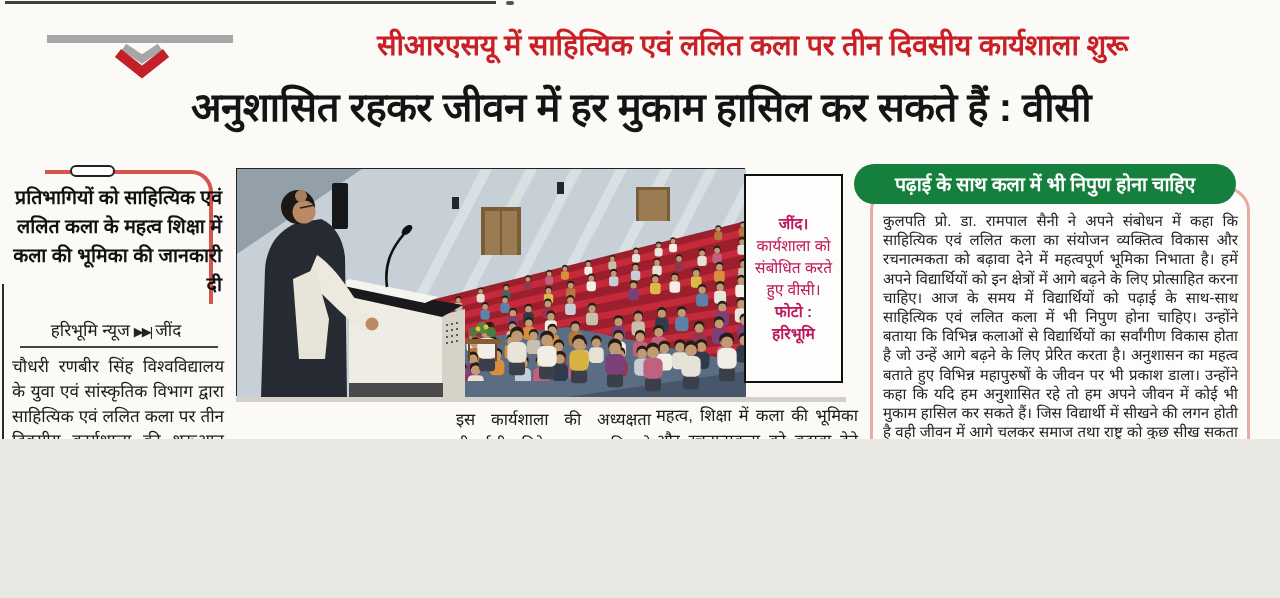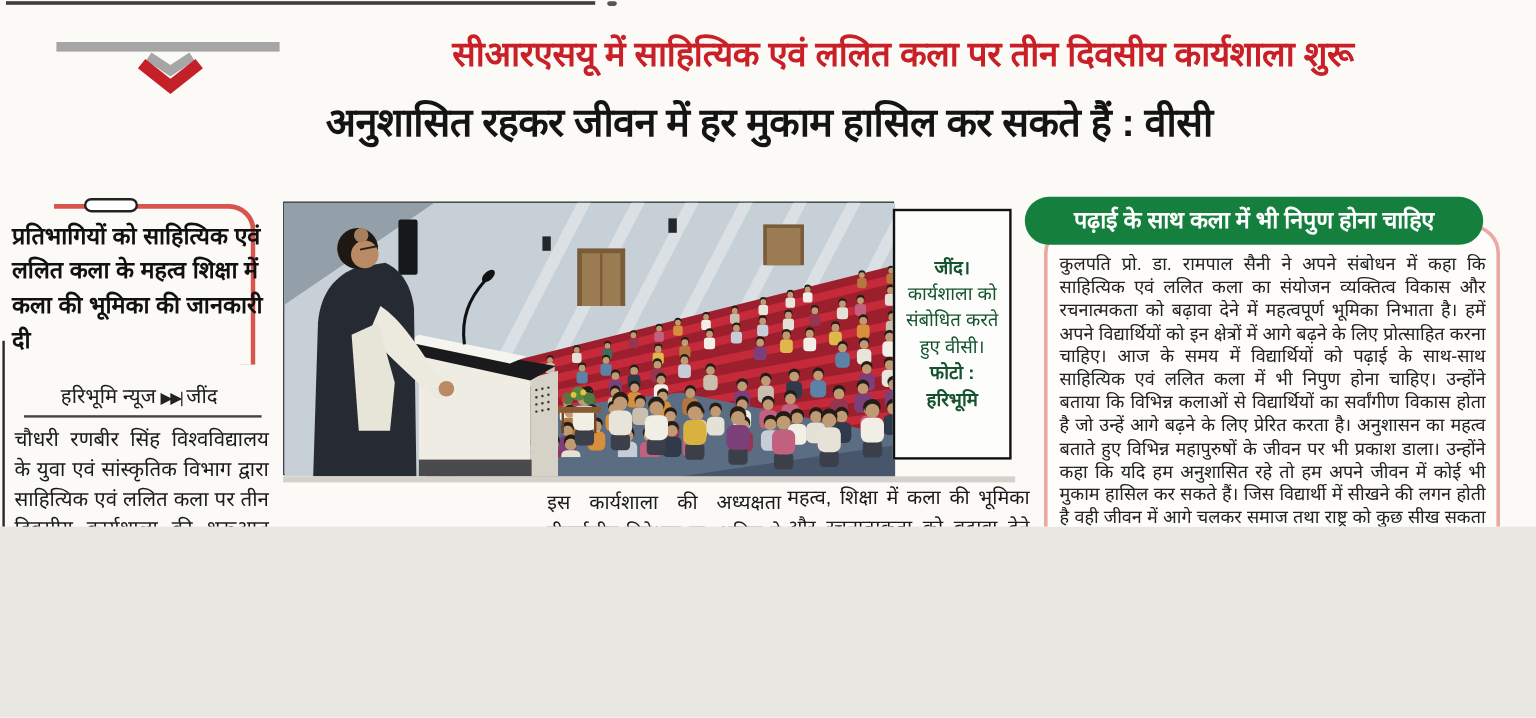--- a/index.html
+++ b/index.html
@@ -10,44 +10,44 @@
     overflow:hidden;margin:0 auto;
   }
   .abs{position:absolute;}
   
   .top-rule{left:5px;top:1px;width:491px;height:3px;background:#3f3f3f;}
   .top-dot{left:506px;top:1px;width:8px;height:4px;background:#555;border-radius:2px;}
   
   .kicker{left:250px;top:24px;width:1005px;text-align:center;
     font-size:29px;font-weight:800;color:#c91f26;letter-spacing:-.3px;white-space:nowrap;}
   .headline{left:18px;top:78px;width:1246px;text-align:center;
-    font-size:33px;font-weight:800;color:#141414;letter-spacing:-.5px;white-space:nowrap;}
+    font-size:40px;font-weight:800;color:#141414;letter-spacing:-.5px;white-space:nowrap;}
   
   .deco-arrow{left:42px;top:30px;}
   
   .sb-curve{left:45px;top:170px;width:168px;height:134px;
     border-top:4px solid #d8554f;border-right:4px solid #d8554f;border-top-right-radius:22px;}
   .sb-capsule{left:70px;top:165px;width:45px;height:12px;background:#fff;
     border:2px solid #222;border-radius:7px;z-index:3;}
-  .sb-subhead{left:10px;top:183px;width:212px;text-align:left;
+  .sb-subhead{left:10px;top:183px;width:212px;text-align:right;
     font-size:19.5px;line-height:29px;font-weight:800;color:#111;}
   .sb-byline{left:10px;top:318px;width:212px;text-align:center;font-size:17px;font-weight:400;}
   .sb-byline .icn{font-size:13px;letter-spacing:-2px;color:#222;padding:0 4px;}
   .sb-rule{left:20px;top:346px;width:198px;height:1.5px;background:#444;}
   .sb-body{left:12px;top:355px;width:212px;font-size:17px;line-height:24.8px;
     text-align:justify;color:#1a1a1a;}
   .left-vrule{left:2px;top:284px;width:2px;height:202px;background:#2a2a2a;}
   
   .photo{left:236px;top:168px;width:509px;height:228px;border:1.5px solid #222;background:#c6d0d6;}
   .photo svg{display:block;}
   .photo-shadow{left:236px;top:397px;width:610px;height:5px;background:#d4d1cb;}
   
   .caption{left:744px;top:174px;width:99px;height:209px;border:2px solid #111;background:#fdfdfb;
     display:flex;align-items:center;justify-content:center;text-align:center;padding:6px;}
-  .caption .cap-inner{font-size:15.5px;line-height:22px;color:#14532d;}
+  .caption .cap-inner{font-size:15.5px;line-height:22px;color:#be185d;}
   .caption .b{font-weight:800;}
   
   .col{top:403px;font-size:16.5px;line-height:25.2px;text-align:justify;color:#1a1a1a;}
   .col1{left:238px;width:206px;}
   .col2{left:452px;width:195px;}
   .col3{left:656px;width:202px;}
   
   .hl-box{left:870px;top:187px;width:380px;height:348px;border:3px solid #eaa9a3;border-radius:24px;background:#fefdfb;}
   .hl-pill{left:854px;top:164px;width:382px;height:40px;background:#15803d;border-radius:21px;
     color:#fff;font-weight:800;font-size:19.5px;line-height:40px;text-align:center;

